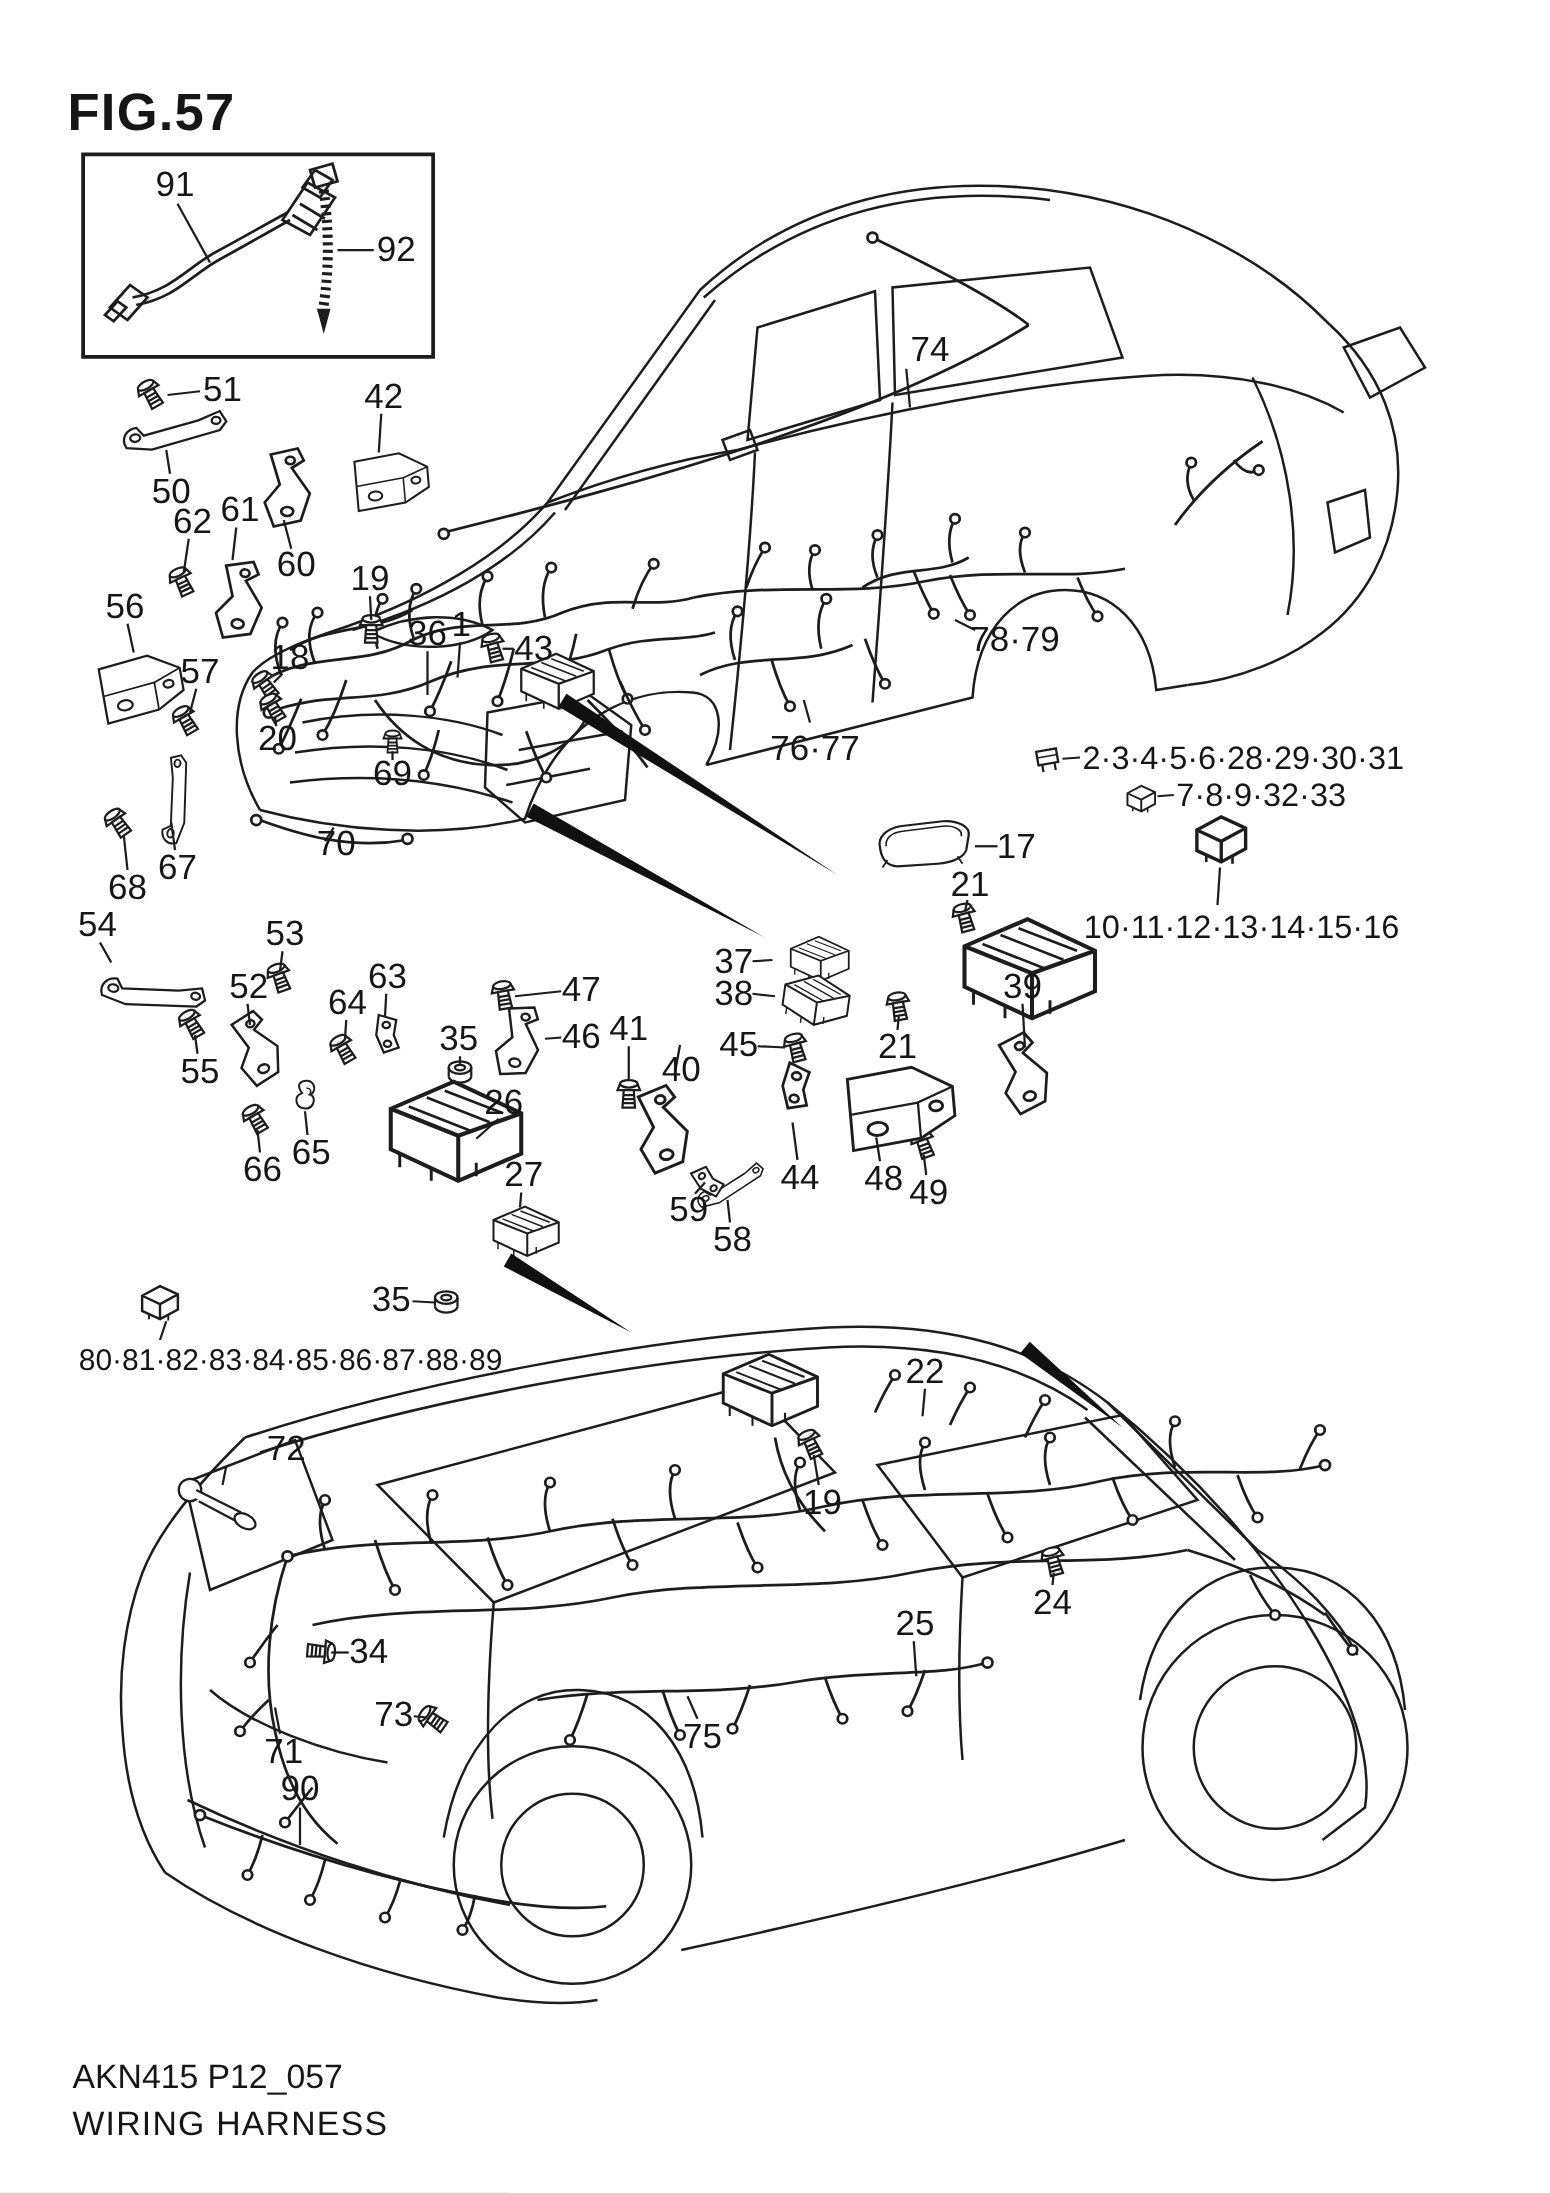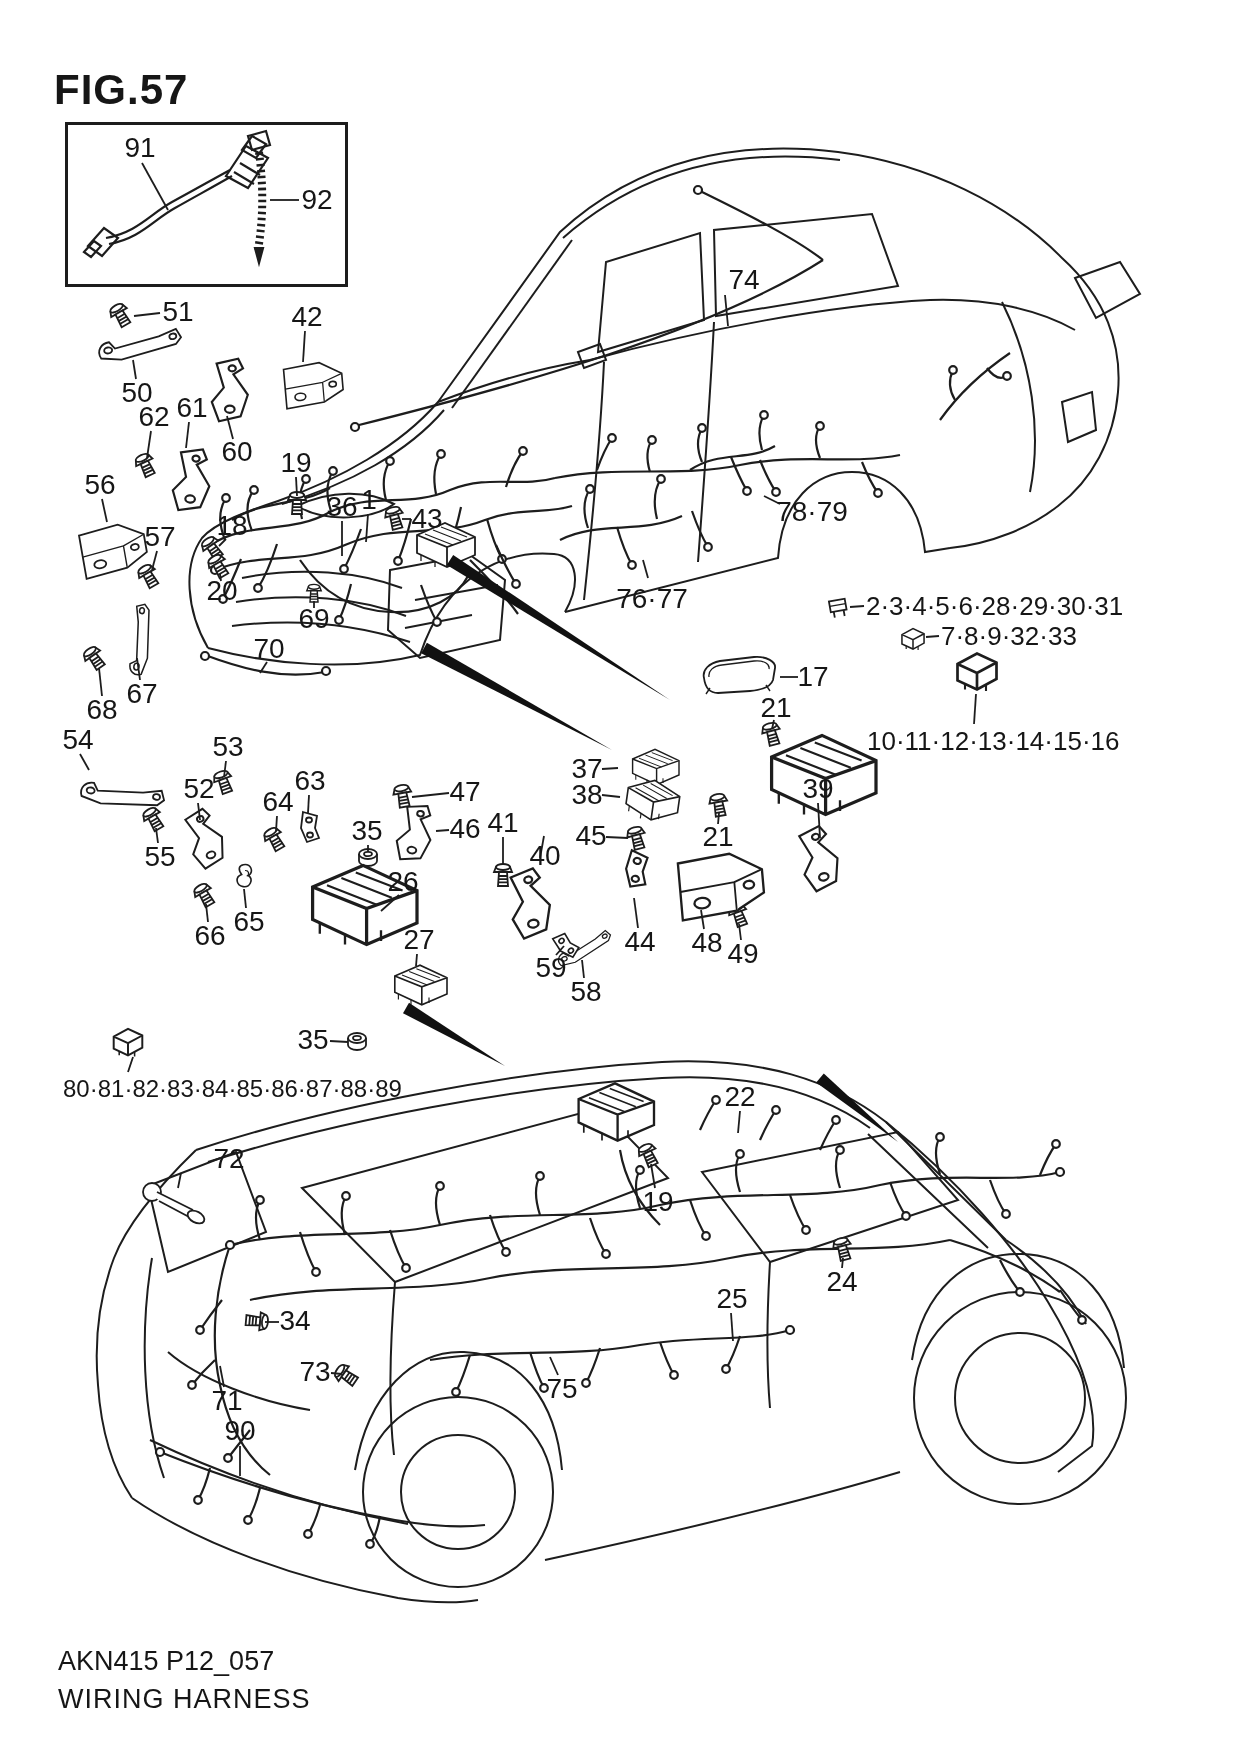--- a/index.html
+++ b/index.html
@@ -447,21 +447,21 @@
       <div class="plabel" style="left: 100px; top: 485px;">56</div>
       <div class="plabel" style="left: 296px; top: 463px;">19</div>
       <div class="plabel" style="left: 160px; top: 537px;">57</div>
       <div class="plabel" style="left: 232px; top: 526px;">18</div>
       <div class="plabel" style="left: 342px; top: 507px;">36</div>
       <div class="plabel" style="left: 369px; top: 500px;">1</div>
       <div class="plabel" style="left: 427px; top: 519px;">43</div>
       <div class="plabel" style="left: 724px; top: 280px; margin-left: 20px;">74</div>
       <div class="plabel" style="left: 222px; top: 591px;">20</div>
       <div class="plabel" style="left: 314px; top: 619px;">69</div>
-      <div class="plabel" style="left: 269px; top: 649px;">70</div>
+      <div class="plabel" style="left: 269px; top: 675px;">70</div>
       <div class="plabel" style="left: 652px; top: 599px;">76·77</div>
       <div class="plabel" style="left: 812px; top: 512px;">78·79</div>
       <div class="plabel" style="left: 102px; top: 710px;">68</div>
       <div class="plabel" style="left: 142px; top: 694px;">67</div>
       <div class="plabel left" style="left: 866px; top: 606px; font-size: 26px;">2·3·4·5·6·28·29·30·31</div>
       <div class="plabel left" style="left: 941px; top: 636px; font-size: 26px;">7·8·9·32·33</div>
       <div class="plabel" style="left: 813px; top: 677px;">17</div>
       <div class="plabel" style="left: 776px; top: 708px;">21</div>
       <div class="plabel left" style="left: 867px; top: 741px; font-size: 26px;">10·11·12·13·14·15·16</div>
       <div class="plabel" style="left: 818px; top: 789px;">39</div>

